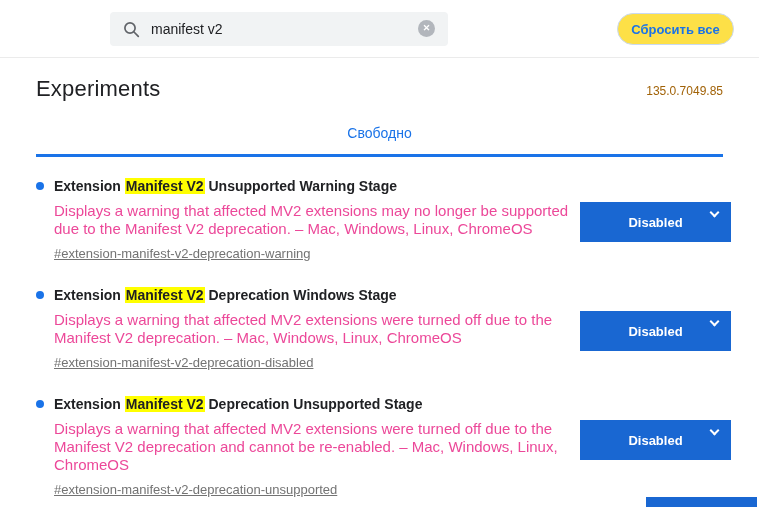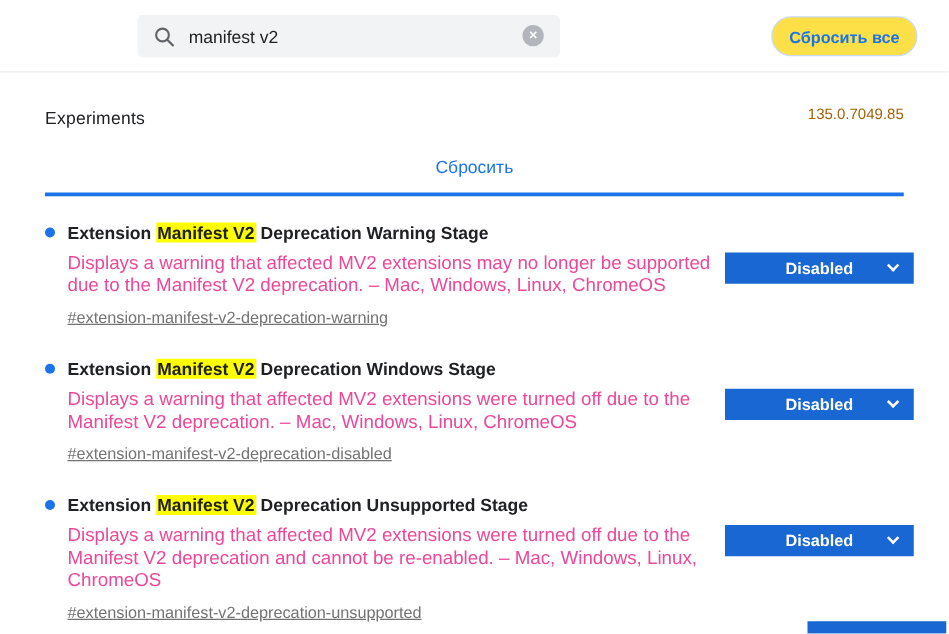--- a/index.html
+++ b/index.html
@@ -33,21 +33,21 @@
     background:#fde047; border:1px solid #c9d9f2; border-radius:16px;
     color:#1a73e8; font-family:"Liberation Sans", sans-serif;
     font-size:13px; font-weight:bold; cursor:pointer;
   }
 
   
   .header {
     display:flex; justify-content:space-between; align-items:flex-end;
     padding:20px 36px 0 36px; height:44px;
   }
-  .page-title { font-size:14px; font-weight:normal; color:#202124; letter-spacing:.2px; }
+  .page-title { font-size:22px; font-weight:normal; color:#202124; letter-spacing:.2px; }
   .version { font-size:12px; color:#a16207; padding-bottom:4px; }
 
   
   .tabs {
     display:flex; margin:12px 36px 0 36px; position:relative;
   }
   .tabs::after {
     content:""; position:absolute; left:0; right:0; bottom:0; height:1px; background:#dadce0;
   }
   .tab {
@@ -68,21 +68,21 @@
   .flag-title-text { font-size:14px; font-weight:bold; color:#202124; line-height:19px; }
   .flag-title-text mark { background:#ffff00; color:#202124; padding:0 1px; }
   .flag-desc {
     margin:6px 0 0 18px; width:520px; font-size:15px; line-height:18px; color:#ec4899;
   }
   .flag-link {
     display:inline-block; margin:8px 0 0 18px; font-size:13px; color:#737373;
     text-decoration:underline; cursor:pointer;
   }
   .flag-select {
-    position:absolute; right:28px; top:45px; width:151px; height:25px;
+    position:absolute; right:28px; top:45px; width:151px; height:40px;
     background:#1967d2; color:#fff; display:flex; align-items:center; justify-content:center;
     font-size:13px; font-weight:bold; cursor:pointer;margin-left:12px;
   }
   .chevron {
     position:absolute; right:13px; top:8px; width:7px; height:7px;
     border-right:2px solid #fff; border-bottom:2px solid #fff;
     transform:rotate(45deg); margin-top:-1px;
   }
   .partial-dropdown {
     position:absolute; left:646px; top:497px; width:111px; height:10px; background:#1967d2;
@@ -104,29 +104,29 @@
     </div>
     <button class="reset-btn">Сбросить все</button>
   </div>
 
   <div class="header">
     <div class="page-title">Experiments</div>
     <div class="version">135.0.7049.85</div>
   </div>
 
   <div class="tabs">
-    <div class="tab active">Сбросить</div>
+    <div class="tab active">Свободно</div>
   </div>
 
   <div class="rows">
 
     <div class="row">
       <div class="flag-title">
         <span class="bullet"></span>
-        <span class="flag-title-text"><span>Extension </span><mark>Manifest V2</mark><span> Deprecation Warning Stage</span></span>
+        <span class="flag-title-text"><span>Extension </span><mark>Manifest V2</mark><span> Unsupported Warning Stage</span></span>
       </div>
       <div class="flag-desc">Displays a warning that affected MV2 extensions may no longer be supported due to the Manifest V2 deprecation. – Mac, Windows, Linux, ChromeOS</div>
       <a class="flag-link">#extension-manifest-v2-deprecation-warning</a>
       <div class="flag-select">
         <span>Disabled</span>
         <span class="chevron"></span>
       </div>
     </div>
 
     <div class="row">

